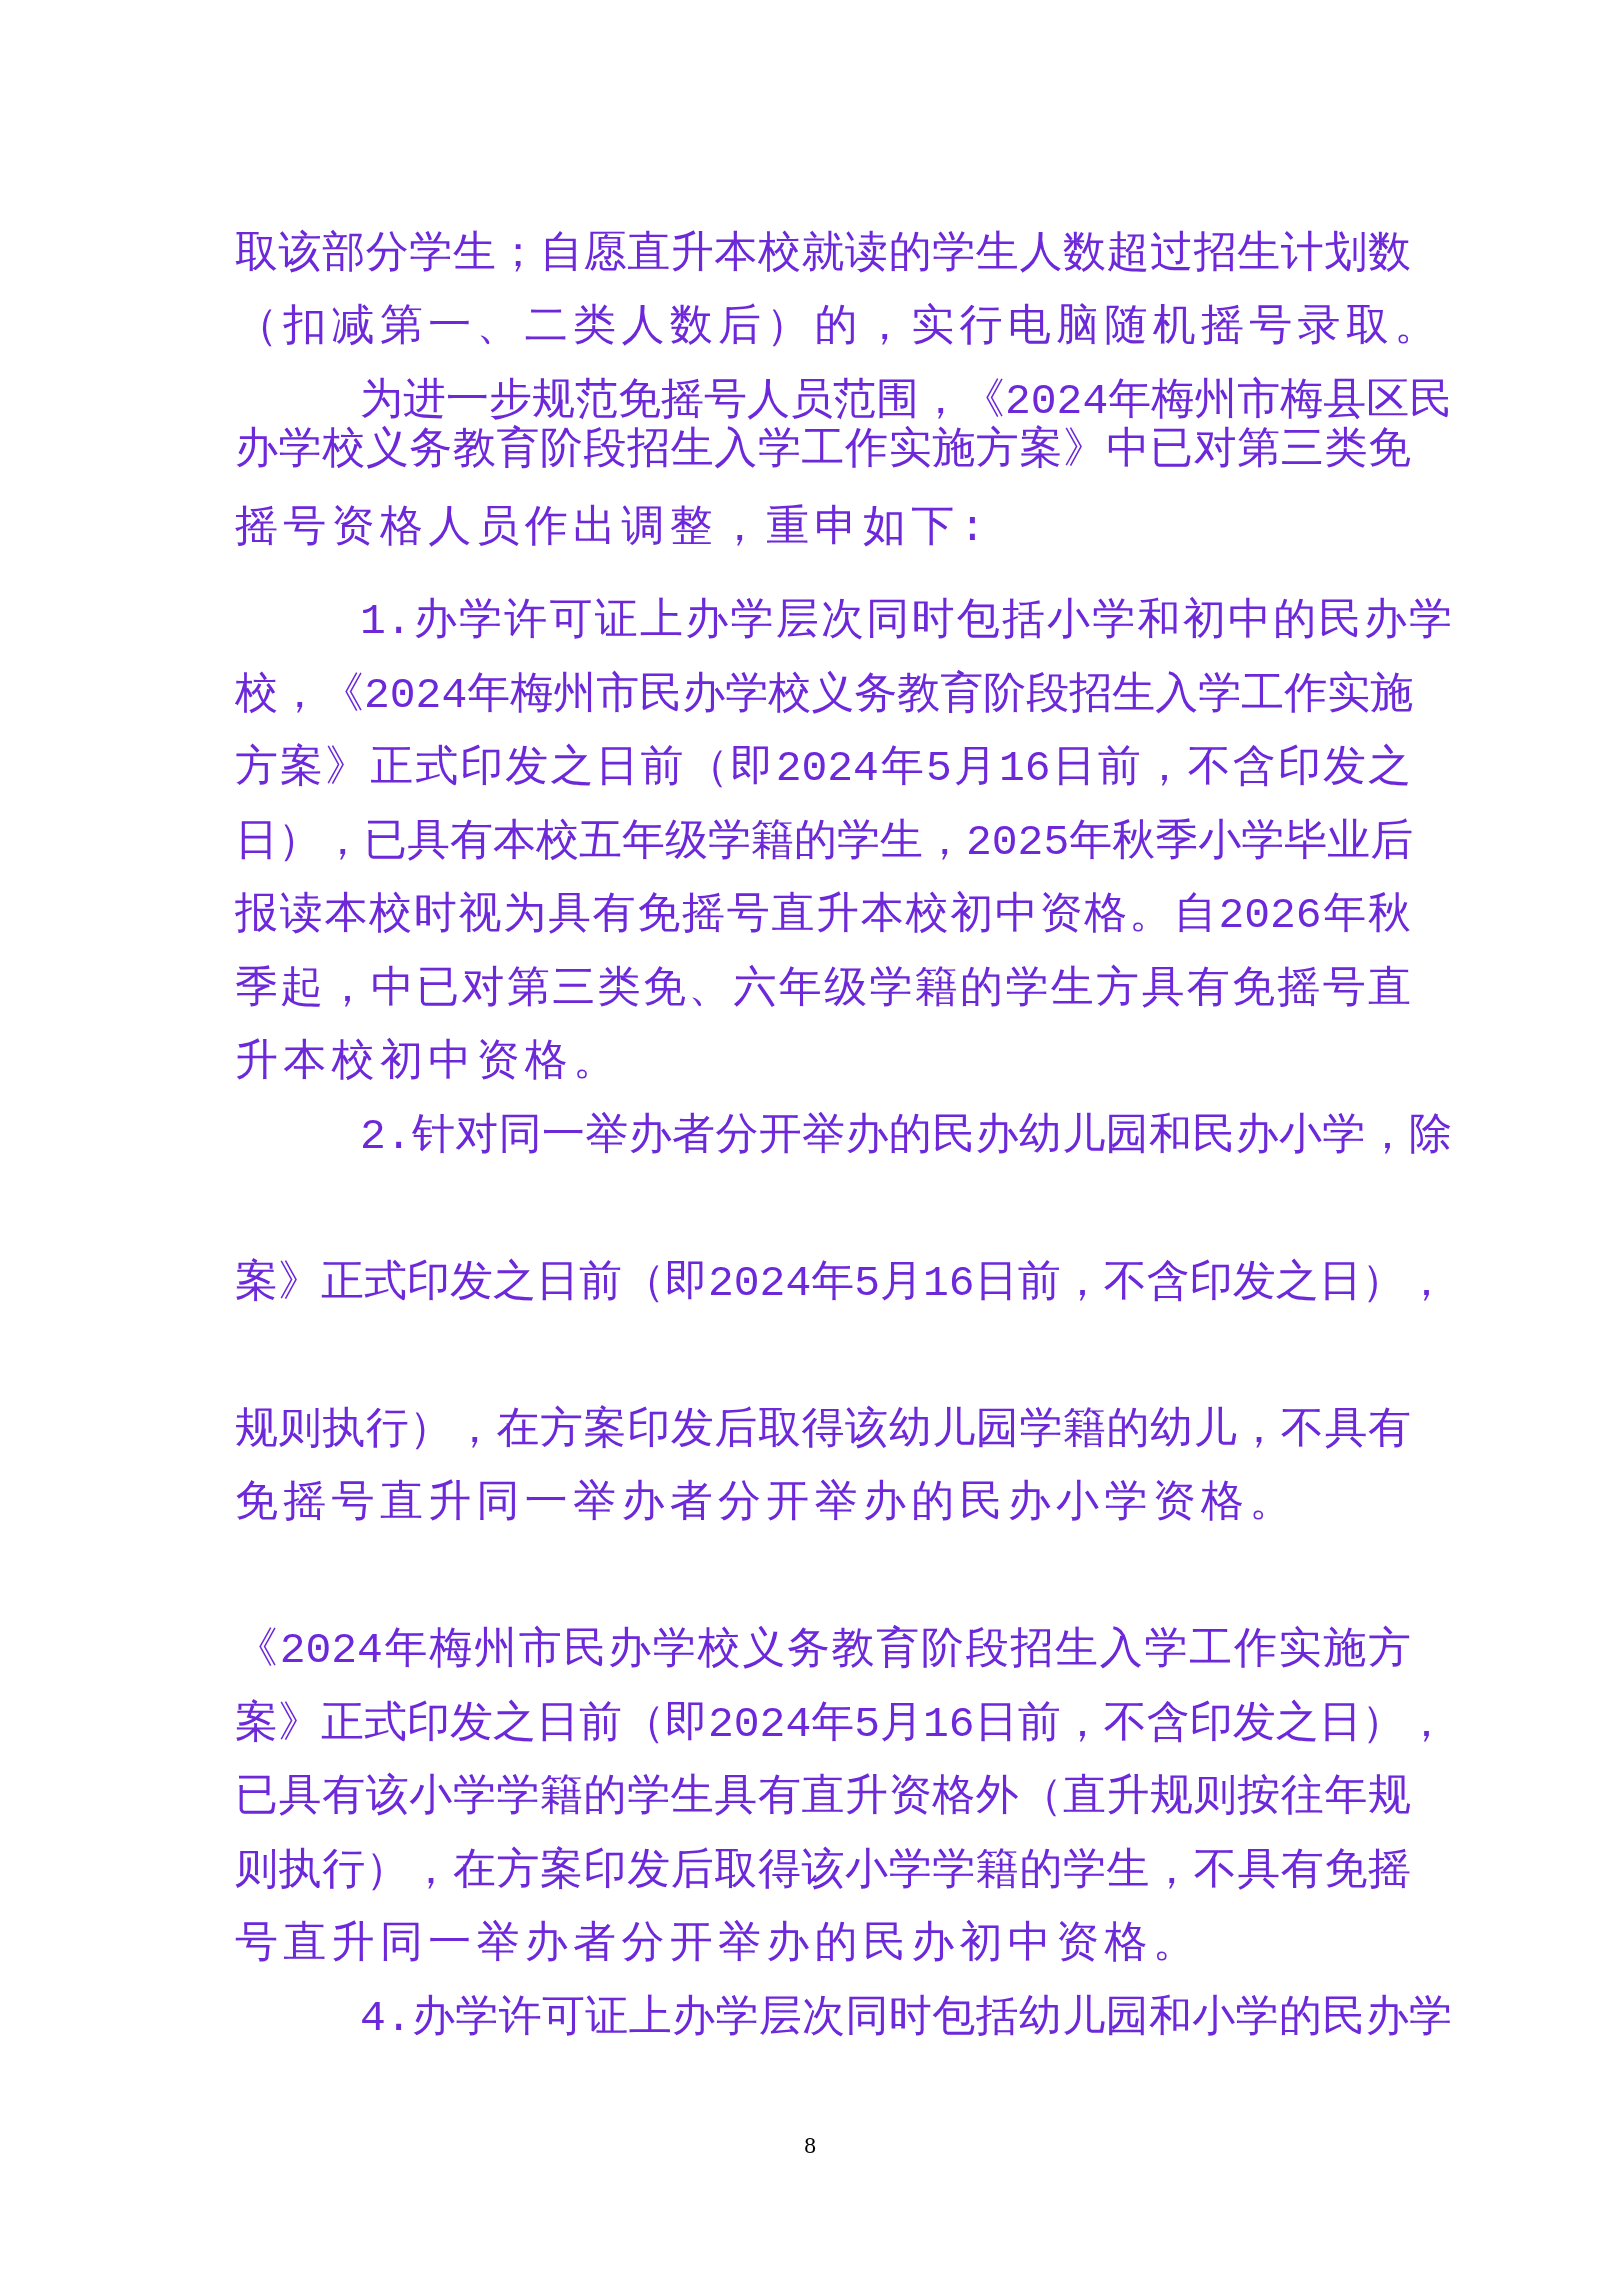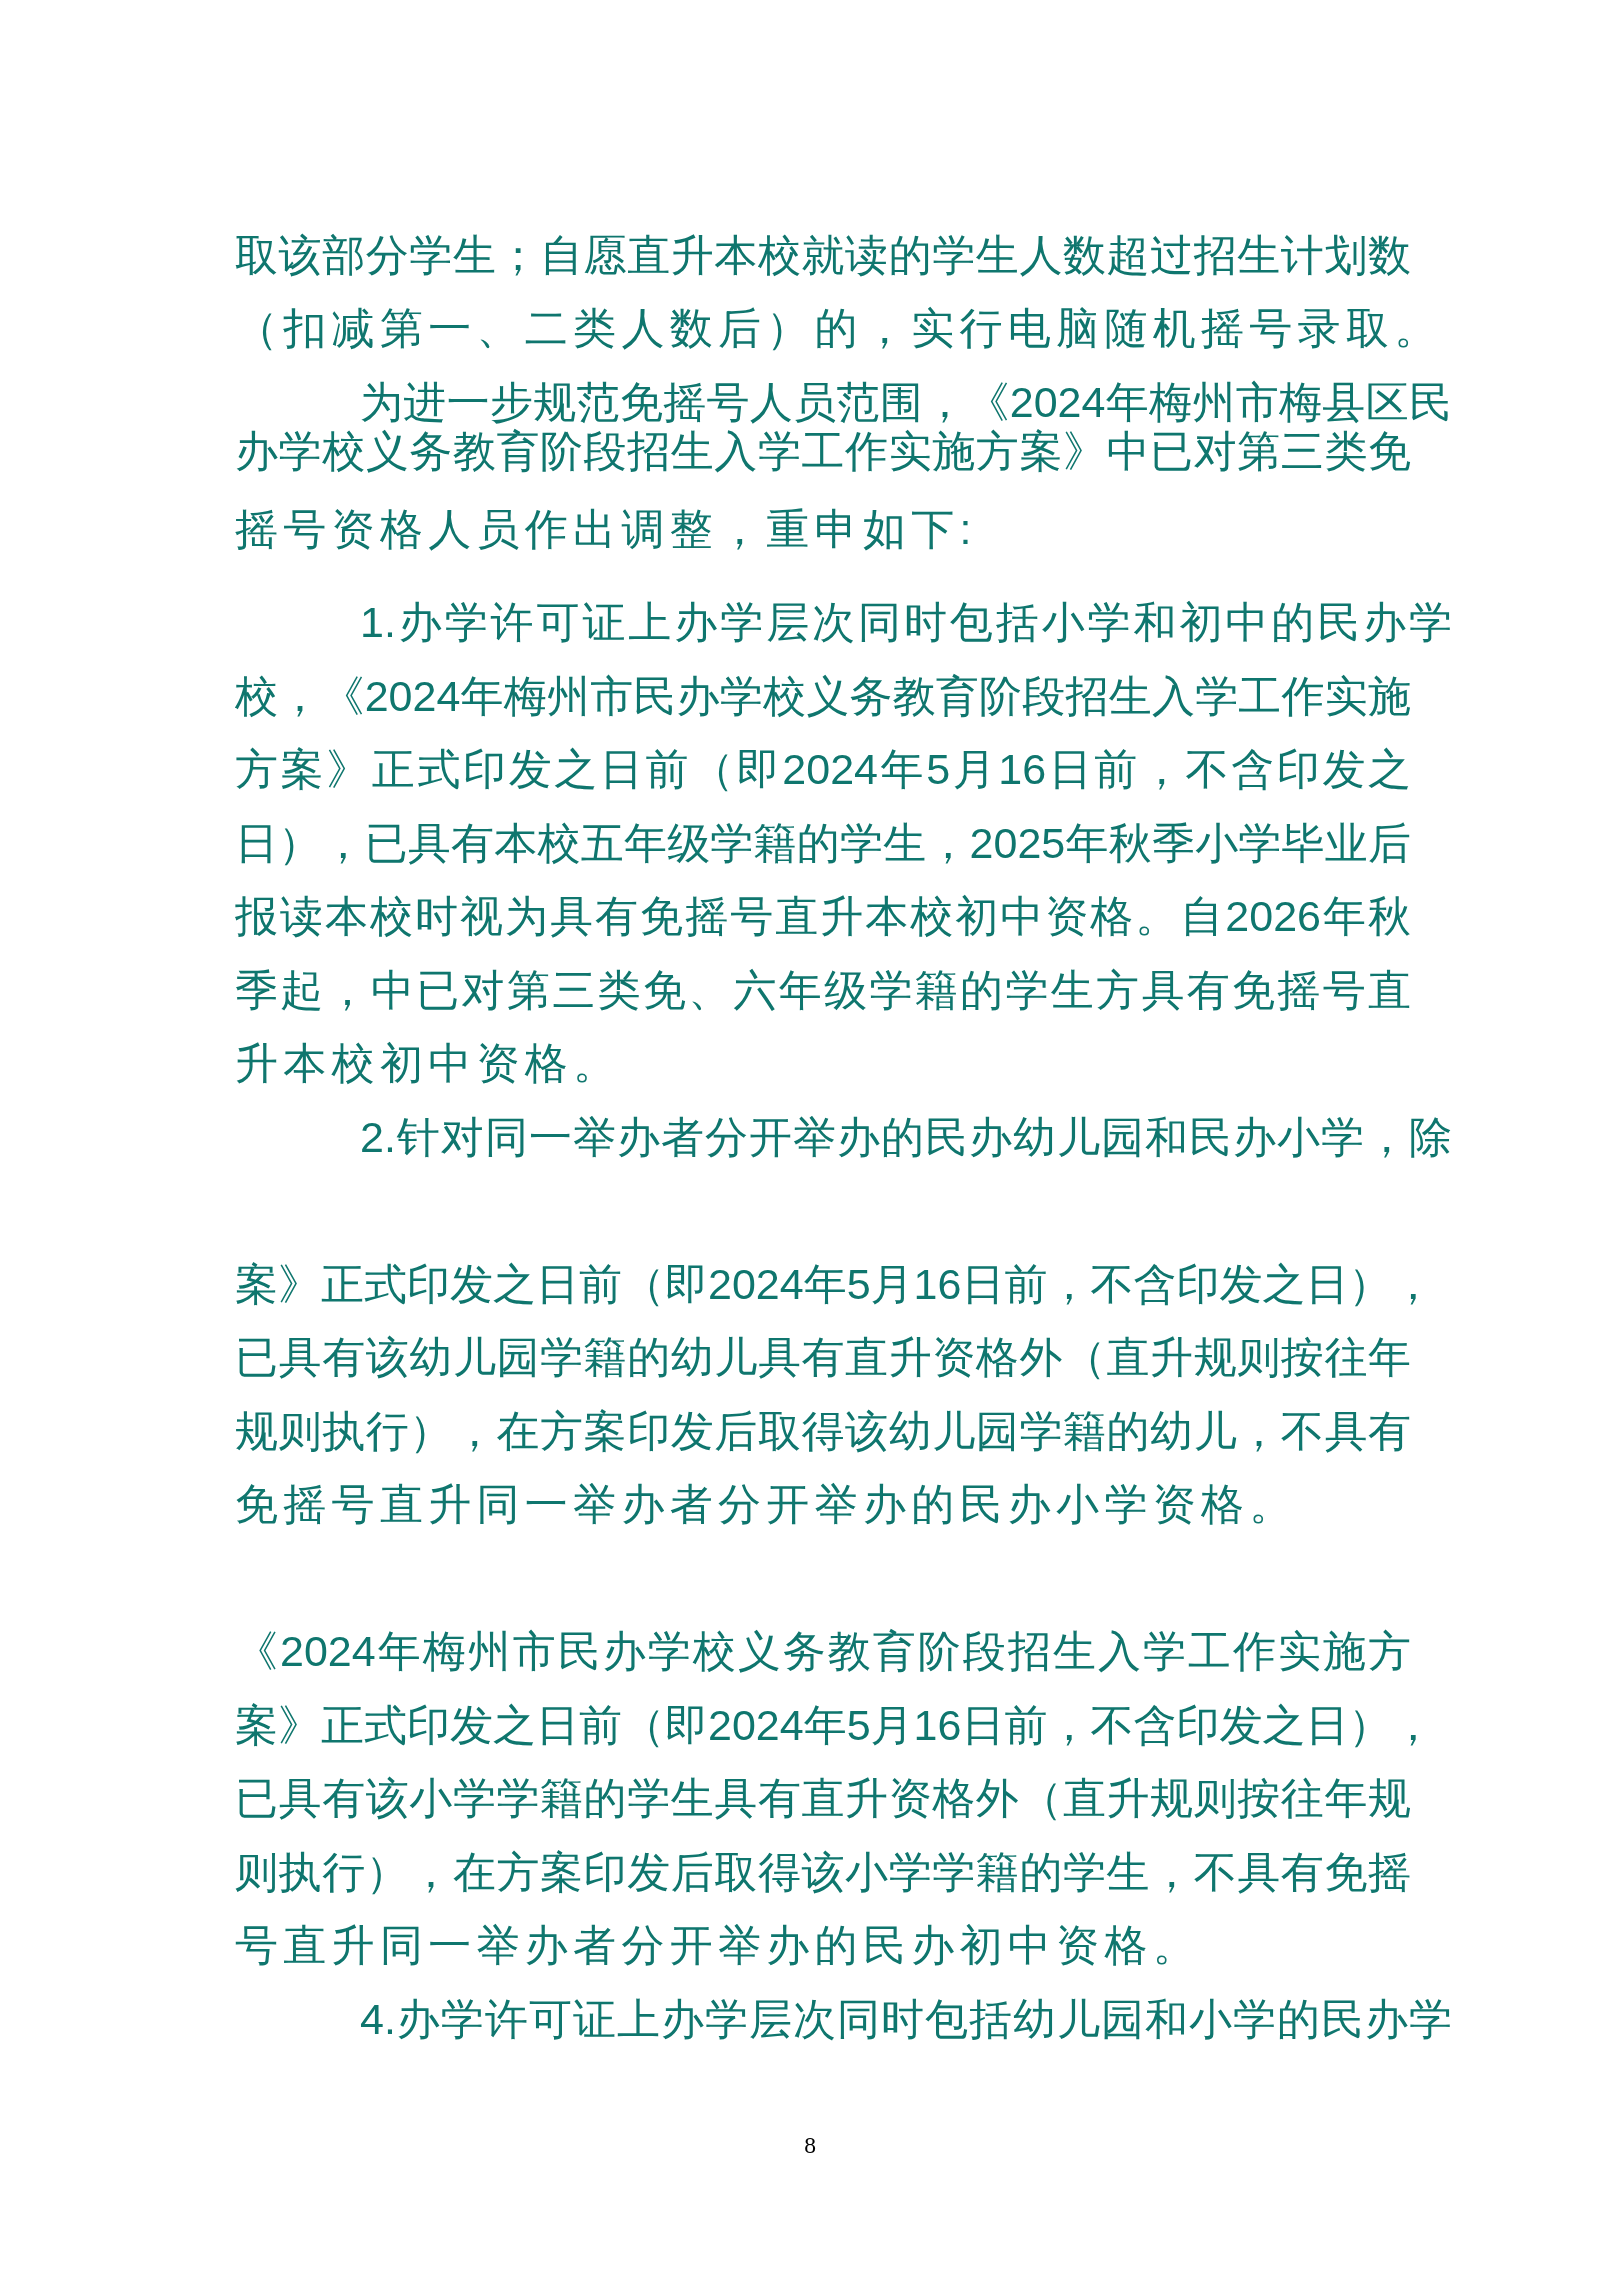--- a/index.html
+++ b/index.html
@@ -5,24 +5,24 @@
   html, body { margin: 0; padding: 0; background: #ffffff; }
   body { width: 1620px; height: 2292px; position: relative; overflow: hidden; }
   .page {
     position: absolute; left: 0; top: 0; width: 1620px; height: 2292px; background: #ffffff;
   }
   .line {
     position: absolute;
     left: 235px;
     width: 1176px;
     height: 74px;
-    font-family: Liberation Sans, sans-serif;
+    font-family: Liberation Mono, monospace;
     font-size: 43px;
     line-height: 74px;
-    color: #0f766e;
+    color: #6d28d9;
     white-space: nowrap;
     letter-spacing: 5.3px;
   }
   .line.justify { text-align: justify; text-align-last: justify; letter-spacing: 0; }
   .line.indent { left: 320px; width: 1092px; margin-left: 40px; }
   .page-number {
     position: absolute; left: 0; width: 1620px; top: 2132px; text-align: center;
     font-family: "Liberation Serif", "DejaVu Serif", serif; font-size: 23.5px; color: #000;
   }
 </style>
@@ -37,21 +37,20 @@
   <div class="line" style="top:492px">摇号资格人员作出调整，重申如下:</div>
   <div class="line justify indent" style="top:585px">1.办学许可证上办学层次同时包括小学和初中的民办学</div>
   <div class="line justify" style="top:659px">校，《2024年梅州市民办学校义务教育阶段招生入学工作实施</div>
   <div class="line justify" style="top:732px">方案》正式印发之日前（即2024年5月16日前，不含印发之</div>
   <div class="line justify" style="top:806px">日），已具有本校五年级学籍的学生，2025年秋季小学毕业后</div>
   <div class="line justify" style="top:879px">报读本校时视为具有免摇号直升本校初中资格。自2026年秋</div>
   <div class="line justify" style="top:953px">季起，中已对第三类免、六年级学籍的学生方具有免摇号直</div>
   <div class="line" style="top:1026px">升本校初中资格。</div>
   <div class="line justify indent" style="top:1100px">2.针对同一举办者分开举办的民办幼儿园和民办小学，除</div>
   <div class="line justify" style="top:1247px">案》正式印发之日前（即2024年5月16日前，不含印发之日），</div>
-  <div class="line justify" style="top:1320px">已具有该幼儿园学籍的幼儿具有直升资格外（直升规则按往年</div>
   <div class="line justify" style="top:1394px">规则执行），在方案印发后取得该幼儿园学籍的幼儿，不具有</div>
   <div class="line" style="top:1467px">免摇号直升同一举办者分开举办的民办小学资格。</div>
   <div class="line justify" style="top:1614px">《2024年梅州市民办学校义务教育阶段招生入学工作实施方</div>
   <div class="line justify" style="top:1688px">案》正式印发之日前（即2024年5月16日前，不含印发之日），</div>
   <div class="line justify" style="top:1761px">已具有该小学学籍的学生具有直升资格外（直升规则按往年规</div>
   <div class="line justify" style="top:1835px">则执行），在方案印发后取得该小学学籍的学生，不具有免摇</div>
   <div class="line" style="top:1908px">号直升同一举办者分开举办的民办初中资格。</div>
   <div class="line justify indent" style="top:1982px">4.办学许可证上办学层次同时包括幼儿园和小学的民办学</div>
 
   <div class="page-number">8</div>

